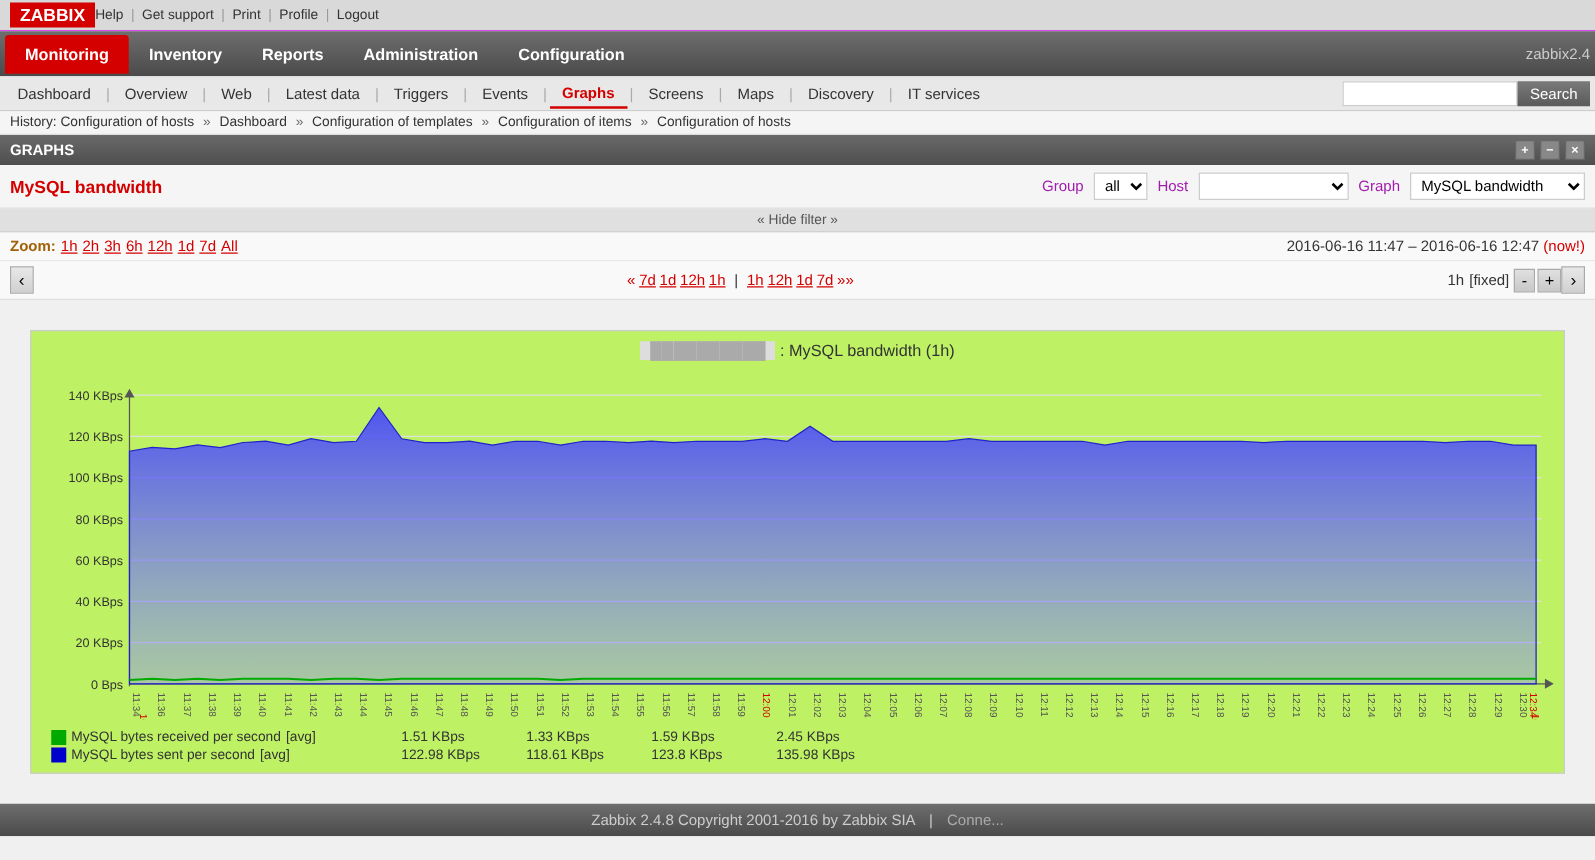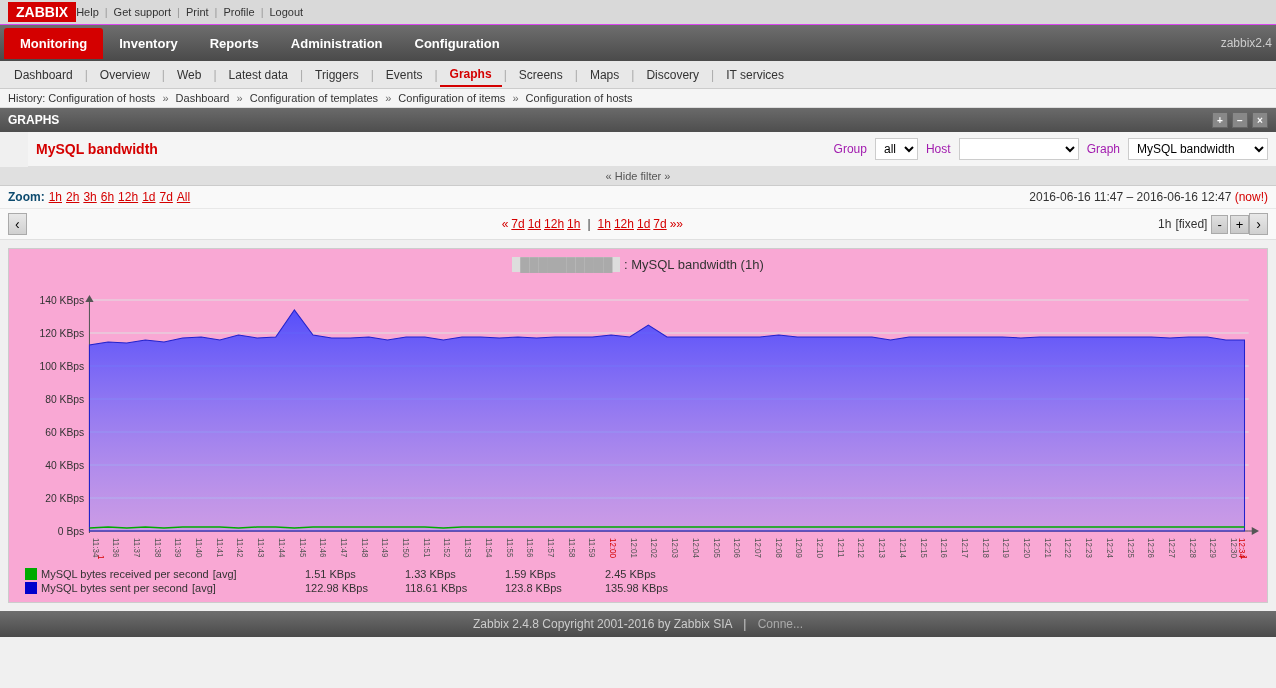--- a/index.html
+++ b/index.html
@@ -128,21 +128,20 @@
       font-size: 10px; color: white;
     }
 
     
     #graph-title-bar {
       background: #f5f5f5;
       padding: 6px 8px;
       display: flex;
       align-items: center;
       border-bottom: 1px solid #e0e0e0;
-      margin-left: 28px;
     }
     #graph-title {
       font-size: 14px;
       font-weight: bold;
       color: #d40000;
       flex: 1;
     }
     #graph-controls {
       display: flex;
       align-items: center;
@@ -170,21 +169,21 @@
     
     #zoom-bar {
       background: #f9f9f9;
       padding: 4px 8px;
       display: flex;
       align-items: center;
       justify-content: space-between;
       border-bottom: 1px solid #e8e8e8;
     }
     #zoom-left { display: flex; align-items: center; gap: 4px; font-size: 12px; }
-    #zoom-label { font-weight: bold; color: #0c4a6e; }
+    #zoom-label { font-weight: bold; color: #a16207; }
     .zoom-link { color: #d40000; cursor: pointer; text-decoration: underline; font-size: 12px; }
     #zoom-right { font-size: 12px; color: #333; }
     .nav-link { color: #d40000; cursor: pointer; text-decoration: underline; }
 
     
     #arrow-bar {
       background: #f9f9f9;
       padding: 4px 8px;
       display: flex;
       align-items: center;
@@ -194,22 +193,22 @@
     .arrow-btn {
       background: linear-gradient(to bottom, #e8e8e8, #d0d0d0);
       border: 1px solid #aaa;
       cursor: pointer;
       padding: 2px 6px;
       font-size: 14px;
     }
 
     
     #graph-area {
-      background: #f9a8d4;
-      margin: 8px;
+      background: #bef264;
+      margin: 24px;
       border: 1px solid #ccc;
       padding: 8px;
     }
     #graph-container {
       position: relative;
       width: 100%;
     }
     #graph-title-text {
       text-align: center;
       font-size: 13px;
@@ -303,20 +302,24 @@
   <span class="sub-nav-sep">|</span>
   <span class="sub-nav-item active">Graphs</span>
   <span class="sub-nav-sep">|</span>
   <span class="sub-nav-item">Screens</span>
   <span class="sub-nav-sep">|</span>
   <span class="sub-nav-item">Maps</span>
   <span class="sub-nav-sep">|</span>
   <span class="sub-nav-item">Discovery</span>
   <span class="sub-nav-sep">|</span>
   <span class="sub-nav-item">IT services</span>
+  <div id="search-bar">
+    <input type="text" id="search-input" style="">
+    <button id="search-btn">Search</button>
+  </div>
 </div>
 
 <div id="breadcrumb">
   <span>History:</span>
   <a>Configuration of hosts</a>
   <span class="sep">»</span>
   <a>Dashboard</a>
   <span class="sep">»</span>
   <a>Configuration of templates</a>
   <span class="sep">»</span>

